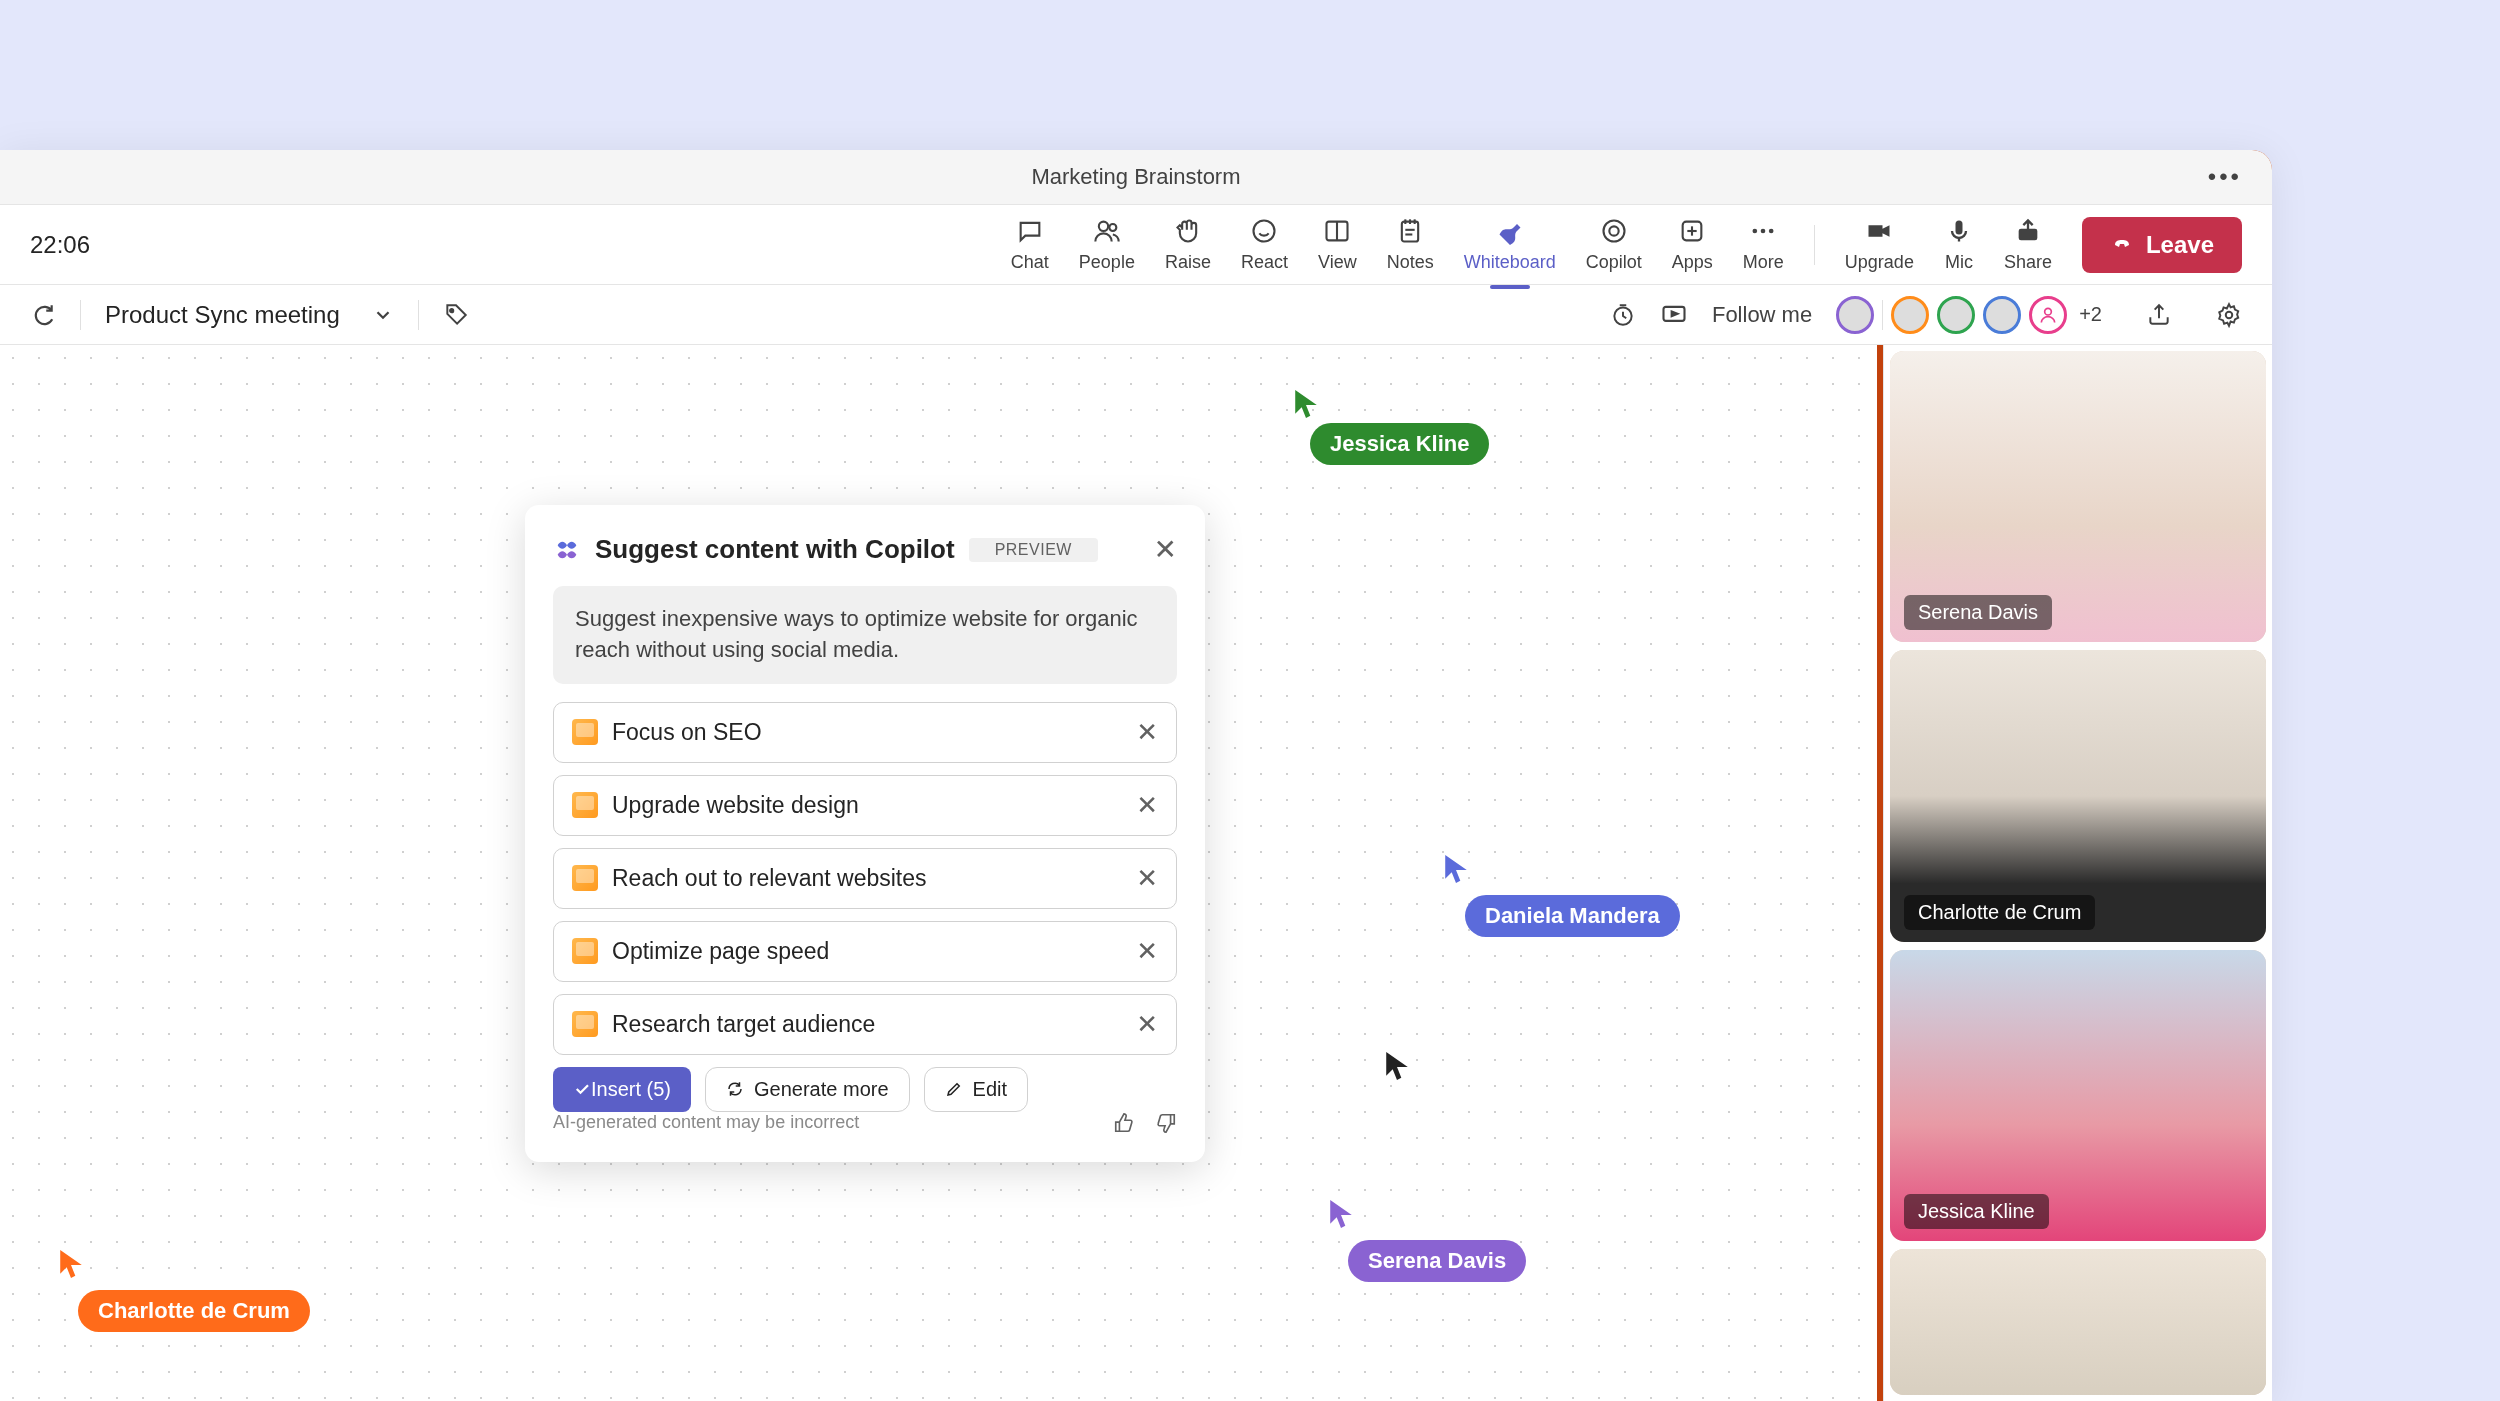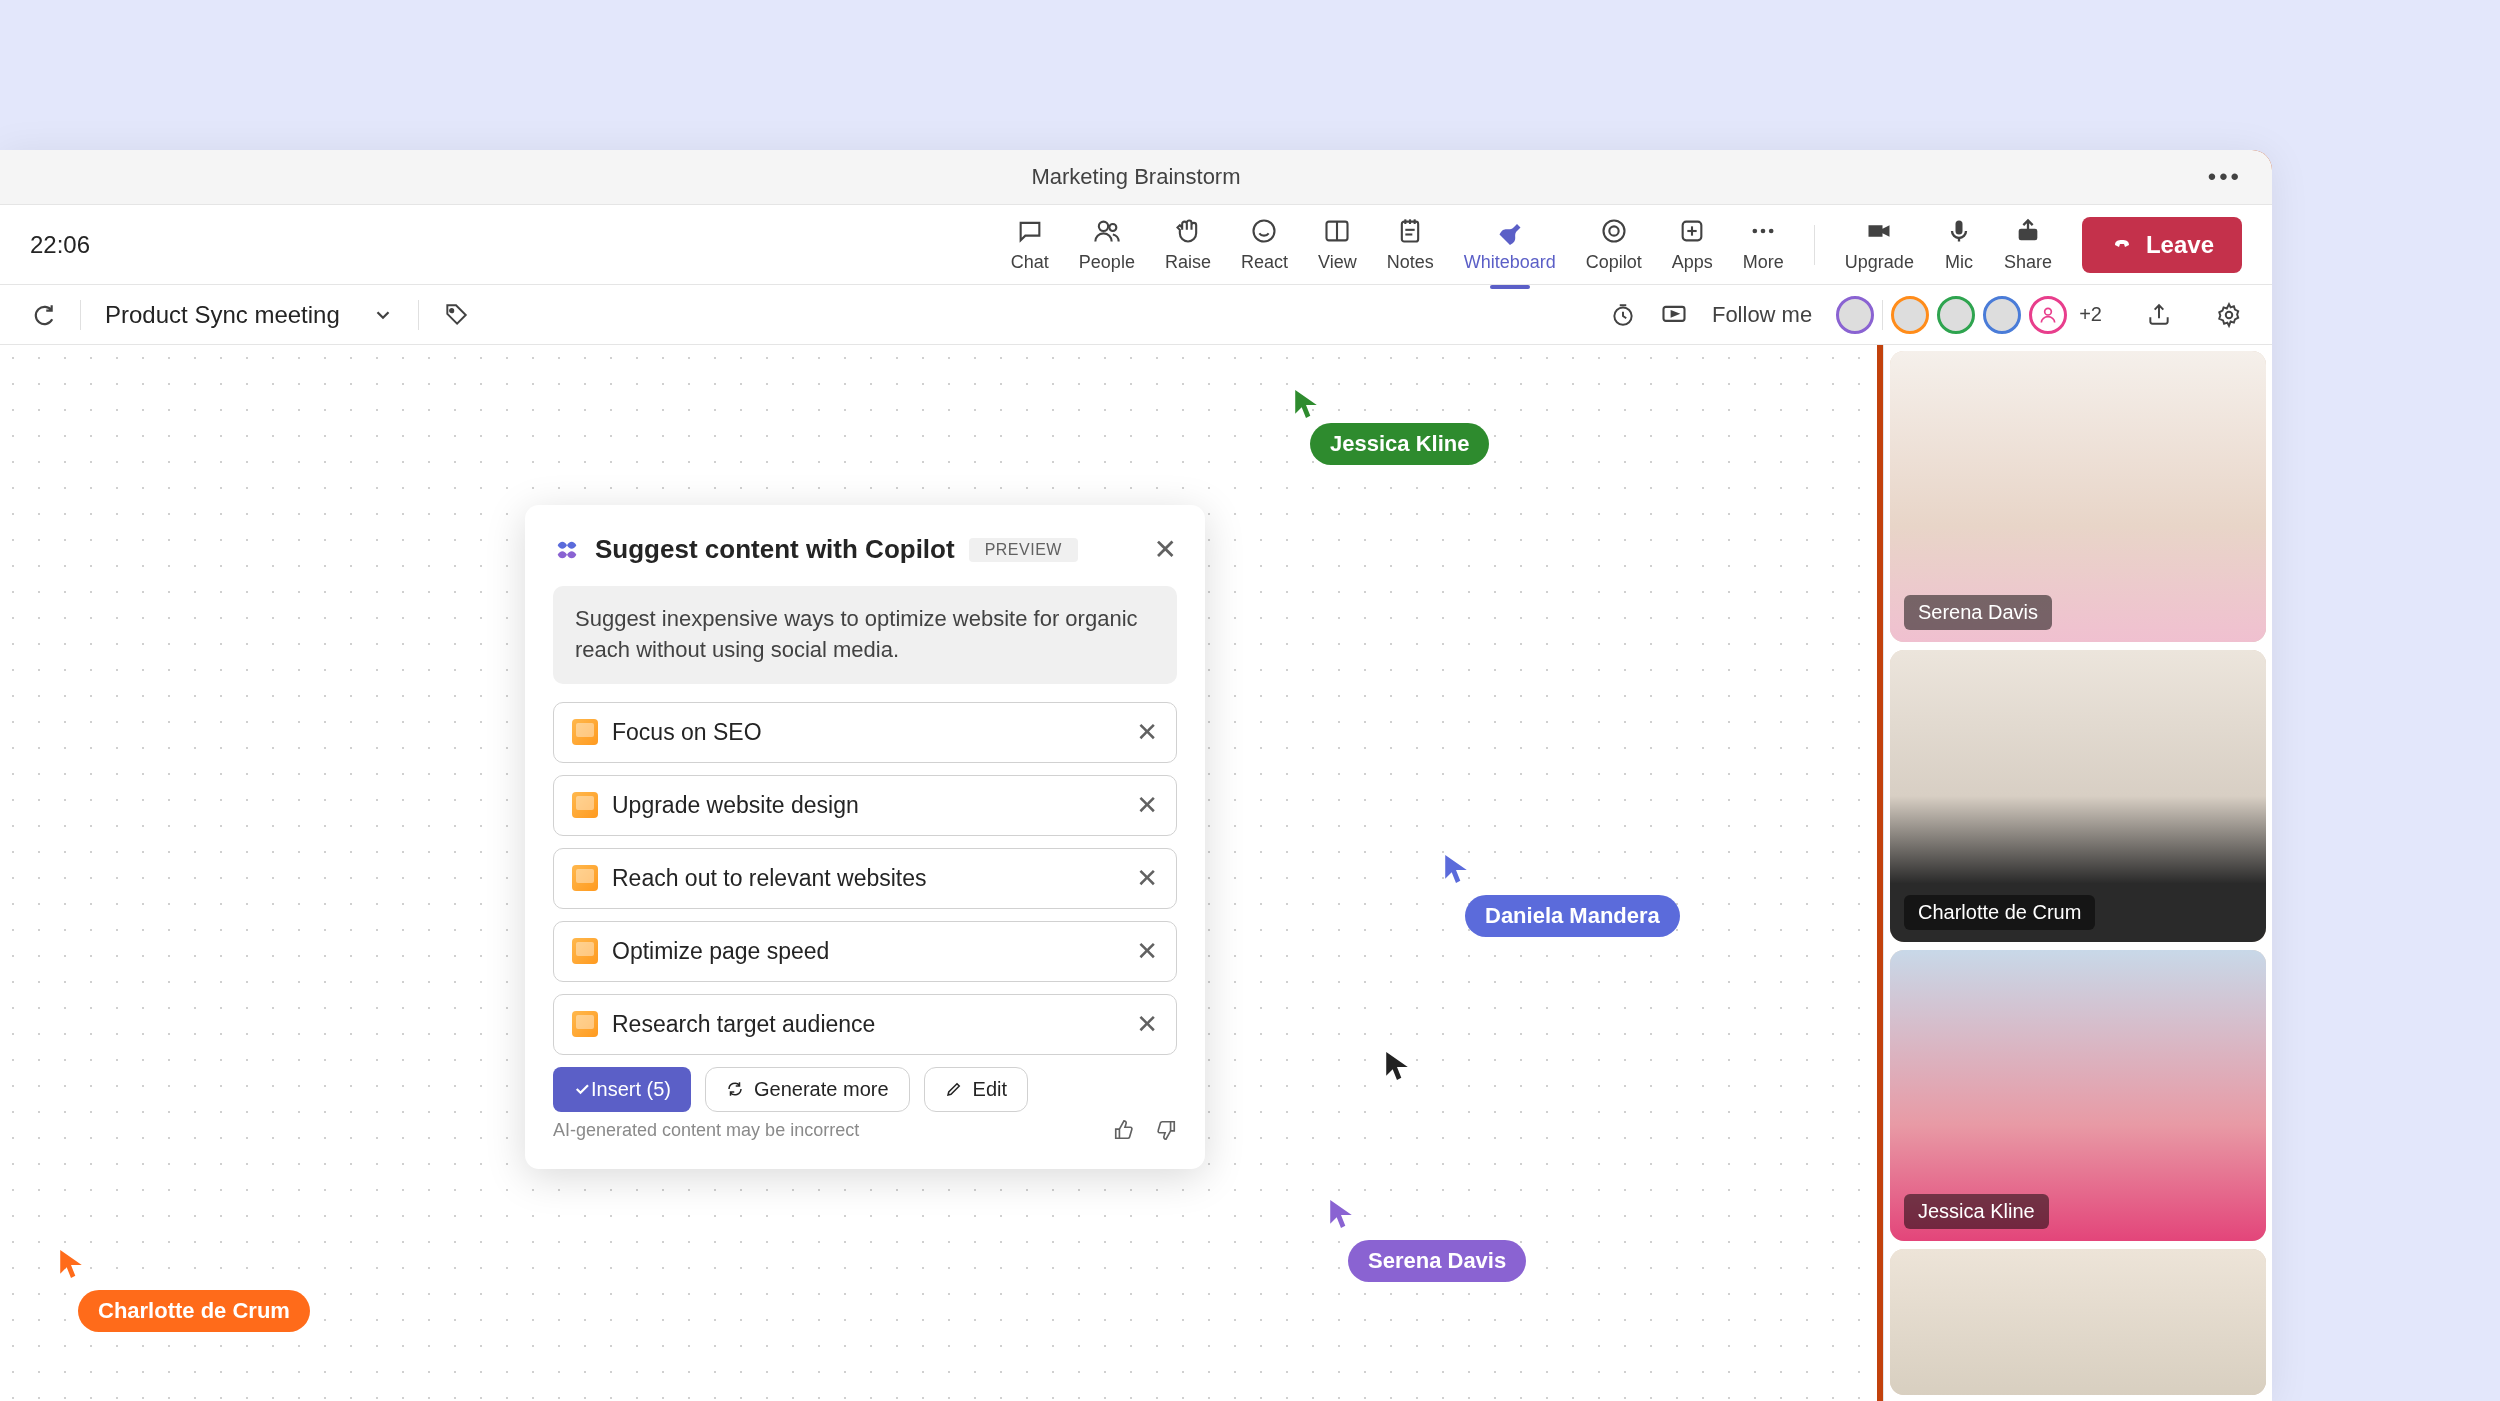--- a/index.html
+++ b/index.html
@@ -98,32 +98,32 @@
   left: 525px;
   width: 680px;
   background: #fff;
   border-radius: 14px;
   box-shadow: 0 8px 40px rgba(0,0,0,0.15);
   padding: 28px;
 }
 .copilot-header { display: flex; align-items: center; gap: 14px; margin-bottom: 20px; }
 .copilot-logo { width: 28px; height: 28px; }
 .copilot-title { font-size: 26px; font-weight: 600; color: #242424; }
-.preview-badge { font-size: 16px; color: #616161; background: #f0f0f0; padding: 3px 16px; border-radius: 4px; letter-spacing: 0.5px; }
+.preview-badge { font-size: 16px; color: #616161; background: #f0f0f0; padding: 3px 26px; border-radius: 4px; letter-spacing: 0.5px; }
 .copilot-close { margin-left: auto; cursor: pointer; color: #616161; font-size: 28px; }
 .copilot-prompt { background: #f0f0f0; border-radius: 10px; padding: 18px 22px; font-size: 22px; color: #424242; line-height: 1.4; margin-bottom: 18px; }
 .suggestion { display: flex; align-items: center; gap: 14px; border: 1.5px solid #d1d1d1; border-radius: 10px; padding: 14px 18px; margin-bottom: 12px; }
 .suggestion-icon { width: 26px; height: 26px; background: linear-gradient(135deg, #ffb84d, #ff9a1f); border-radius: 4px; position: relative; }
 .suggestion-icon::after { content: ''; position: absolute; inset: 4px 4px 8px 4px; background: rgba(255,255,255,0.4); border-radius: 2px; }
 .suggestion-text { flex: 1; font-size: 23px; color: #242424; }
 .suggestion-remove { cursor: pointer; color: #616161; font-size: 26px; }
 .copilot-actions { display: flex; gap: 14px; margin-top: 8px; }
 .btn-insert { background: #5b5fc7; color: #fff; border: none; padding: 10px 20px; border-radius: 8px; font-size: 20px; cursor: pointer; display: flex; align-items: center; }
 .btn-secondary { background: #fff; border: 1.5px solid #d1d1d1; padding: 10px 20px; border-radius: 12px; font-size: 20px; cursor: pointer; display: flex; align-items: center; gap: 10px; color: #242424; }
-.copilot-footer { display: flex; align-items: flex-end; margin-top: 7px; }
+.copilot-footer { display: flex; align-items: center; margin-top: 0; }
 .disclaimer { font-size: 18px; color: #8a8a8a; }
 .feedback { margin-left: auto; display: flex; gap: 20px; color: #616161; }
 .feedback span { cursor: pointer; }
 
 .video-column {
   position: absolute;
   top: 195px;
   right: 0;
   width: 389px;
   bottom: 0;

